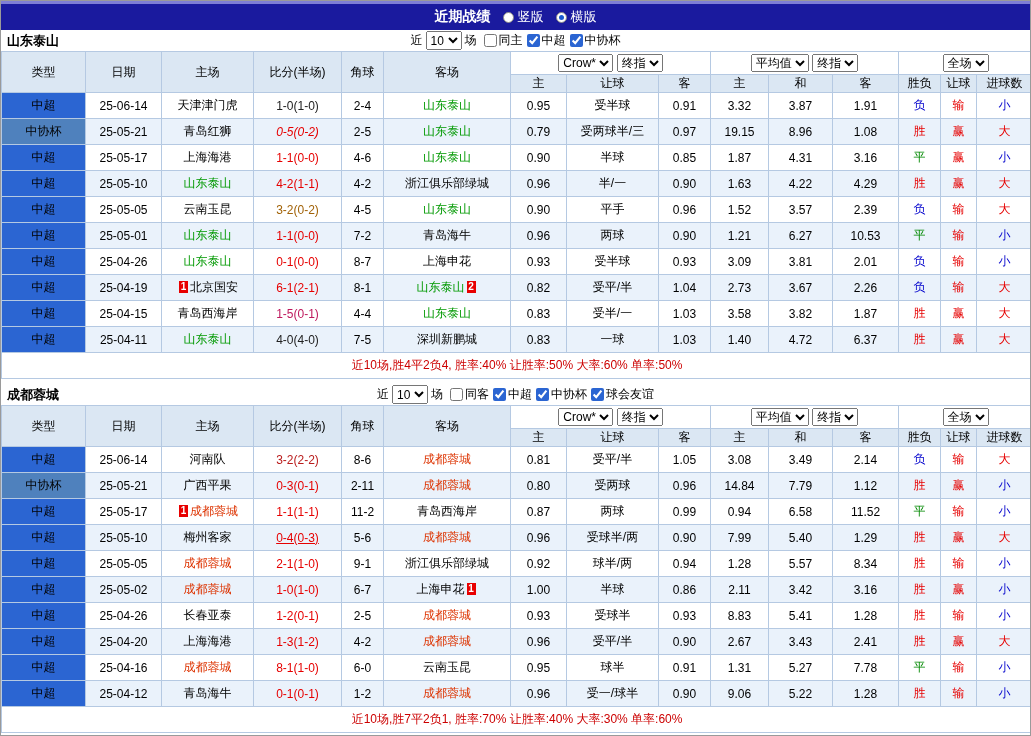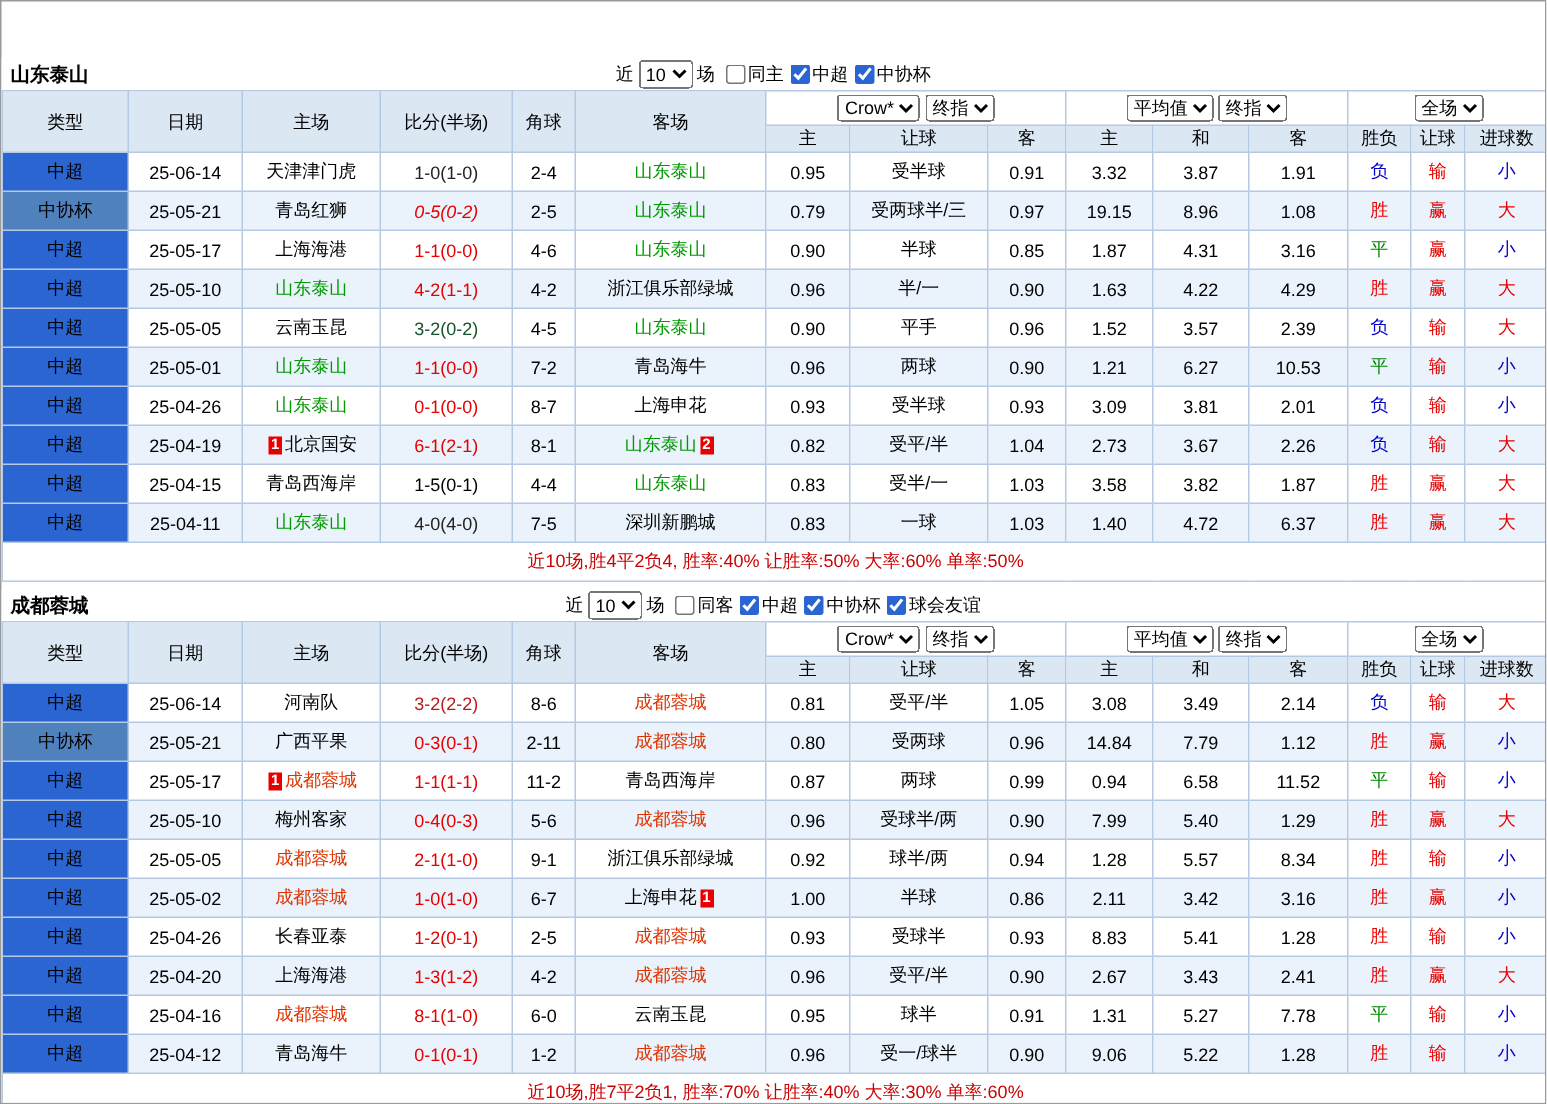--- a/index.html
+++ b/index.html
@@ -7,21 +7,21 @@
   body { font-family:"Liberation Sans","DejaVu Sans",sans-serif; }
   .page { width:1031px; height:736px; border:1px solid #9a9a9a; background:#fff; overflow:hidden; }
 
   .titlebar { height:29px; background:#1a1a9e; border-top:3px solid #7e7ed6;
     display:flex; align-items:center; justify-content:center; gap:12px; color:#fff; font-size:13px; }
   .titlebar .title { font-weight:bold; font-size:14px; }
   .radio-wrap { display:inline-flex; align-items:center; gap:4px; cursor:pointer; }
   .rdot { width:11px; height:11px; border-radius:50%; background:#fff; border:1px solid #888; position:relative; display:inline-block; }
   .rdot.checked::after { content:""; position:absolute; left:2px; top:2px; width:5px; height:5px; border-radius:50%; background:#1a5ad0; }
 
-  .section { background:#fff;margin-top:38px; }
+  .section { background:#fff; }
   .section + .section { margin-top:5px; }
   .filterbar { height:21px; position:relative; display:flex; align-items:center; font-size:12px; background:#fff; }
   .teamname { position:absolute; left:6px; font-weight:bold; font-size:13px; z-index:2; color:#000; }
   .filters { position:absolute; left:0; right:0; display:flex; justify-content:center; align-items:center; gap:3px; }
   .filters select { font-size:12px; height:19px; }
   .cbs { display:inline-flex; align-items:center; }
   .cbl { display:inline-flex; align-items:center; margin-left:4px; }
   input[type=checkbox] { width:13px; height:13px; margin:0 2px 0 0; accent-color:#2b65d2; }
 
   table.stats { width:1031px; border-collapse:collapse; table-layout:fixed; font-size:12px; }
@@ -35,20 +35,31 @@
   .stats tbody tr:nth-child(even) td { background:#eaf2fb; }
   td.league { color:#fff; }
   .card { display:inline-block; vertical-align:1px; background:#e80000; color:#fff; width:9px; height:12px;
     line-height:12px; font-size:10px; font-weight:bold; margin:0 2px; text-align:center; }
   tr.summary td { background:#fff !important; color:#cc0000; height:26px; }
 </style>
 </head>
 <body>
 
 <div class="page">
+  <div class="titlebar">
+    <span class="title">近期战绩</span>
+    <span class="radio-wrap">
+      <span class="rdot"></span>
+      <span>竖版</span>
+    </span>
+    <span class="radio-wrap">
+      <span class="rdot checked"></span>
+      <span>横版</span>
+    </span>
+  </div>
   <div id="sections">
   <div class="section">
     <div class="filterbar">
       <span class="teamname">山东泰山</span>
       <div class="filters">
         <span class="near">近</span>
         <select class="count-select"><option>10</option></select>
         <span class="games">场</span>
         <span class="cbs">
               <label class="cbl">
@@ -186,21 +197,21 @@
     <td>4.29</td>
     <td style="color: rgb(230, 0, 0);">胜</td>
     <td style="color: rgb(230, 0, 0);">赢</td>
     <td style="color: rgb(230, 0, 0);">大</td>
   </tr>
 
   <tr>
     <td class="league" style="background: rgb(43, 101, 210);">中超</td>
     <td>25-05-05</td>
     <td><span>云南玉昆</span></td>
-    <td style="color: #14532d;">3-2(0-2)</td>
+    <td style="color: #a16207;">3-2(0-2)</td>
     <td>4-5</td>
     <td><span style="color: rgb(0, 153, 0);">山东泰山</span></td>
     <td>0.90</td>
     <td>平手</td>
     <td>0.96</td>
     <td>1.52</td>
     <td>3.57</td>
     <td>2.39</td>
     <td style="color: rgb(0, 0, 204);">负</td>
     <td style="color: rgb(230, 0, 0);">输</td>
@@ -258,21 +269,21 @@
     <td>2.26</td>
     <td style="color: rgb(0, 0, 204);">负</td>
     <td style="color: rgb(230, 0, 0);">输</td>
     <td style="color: rgb(230, 0, 0);">大</td>
   </tr>
 
   <tr>
     <td class="league" style="background: rgb(43, 101, 210);">中超</td>
     <td>25-04-15</td>
     <td><span>青岛西海岸</span></td>
-    <td style="color: #000000;">1-5(0-1)</td>
+    <td style="color: #be185d;">1-5(0-1)</td>
     <td>4-4</td>
     <td><span style="color: rgb(0, 153, 0);">山东泰山</span></td>
     <td>0.83</td>
     <td>受半/一</td>
     <td>1.03</td>
     <td>3.58</td>
     <td>3.82</td>
     <td>1.87</td>
     <td style="color: rgb(230, 0, 0);">胜</td>
     <td style="color: rgb(230, 0, 0);">赢</td>
@@ -432,21 +443,21 @@
     <td>11.52</td>
     <td style="color: rgb(0, 136, 0);">平</td>
     <td style="color: rgb(230, 0, 0);">输</td>
     <td style="color: rgb(0, 0, 204);">小</td>
   </tr>
 
   <tr>
     <td class="league" style="background: rgb(43, 101, 210);">中超</td>
     <td>25-05-10</td>
     <td><span>梅州客家</span></td>
-    <td style="color: rgb(230, 0, 0);">0-4(0-3)</td>
+    <td style="color: rgb(230, 0, 0); text-decoration: underline;">0-4(0-3)</td>
     <td>5-6</td>
     <td><span style="color: rgb(221, 51, 0);">成都蓉城</span></td>
     <td>0.96</td>
     <td>受球半/两</td>
     <td>0.90</td>
     <td>7.99</td>
     <td>5.40</td>
     <td>1.29</td>
     <td style="color: rgb(230, 0, 0);">胜</td>
     <td style="color: rgb(230, 0, 0);">赢</td>

